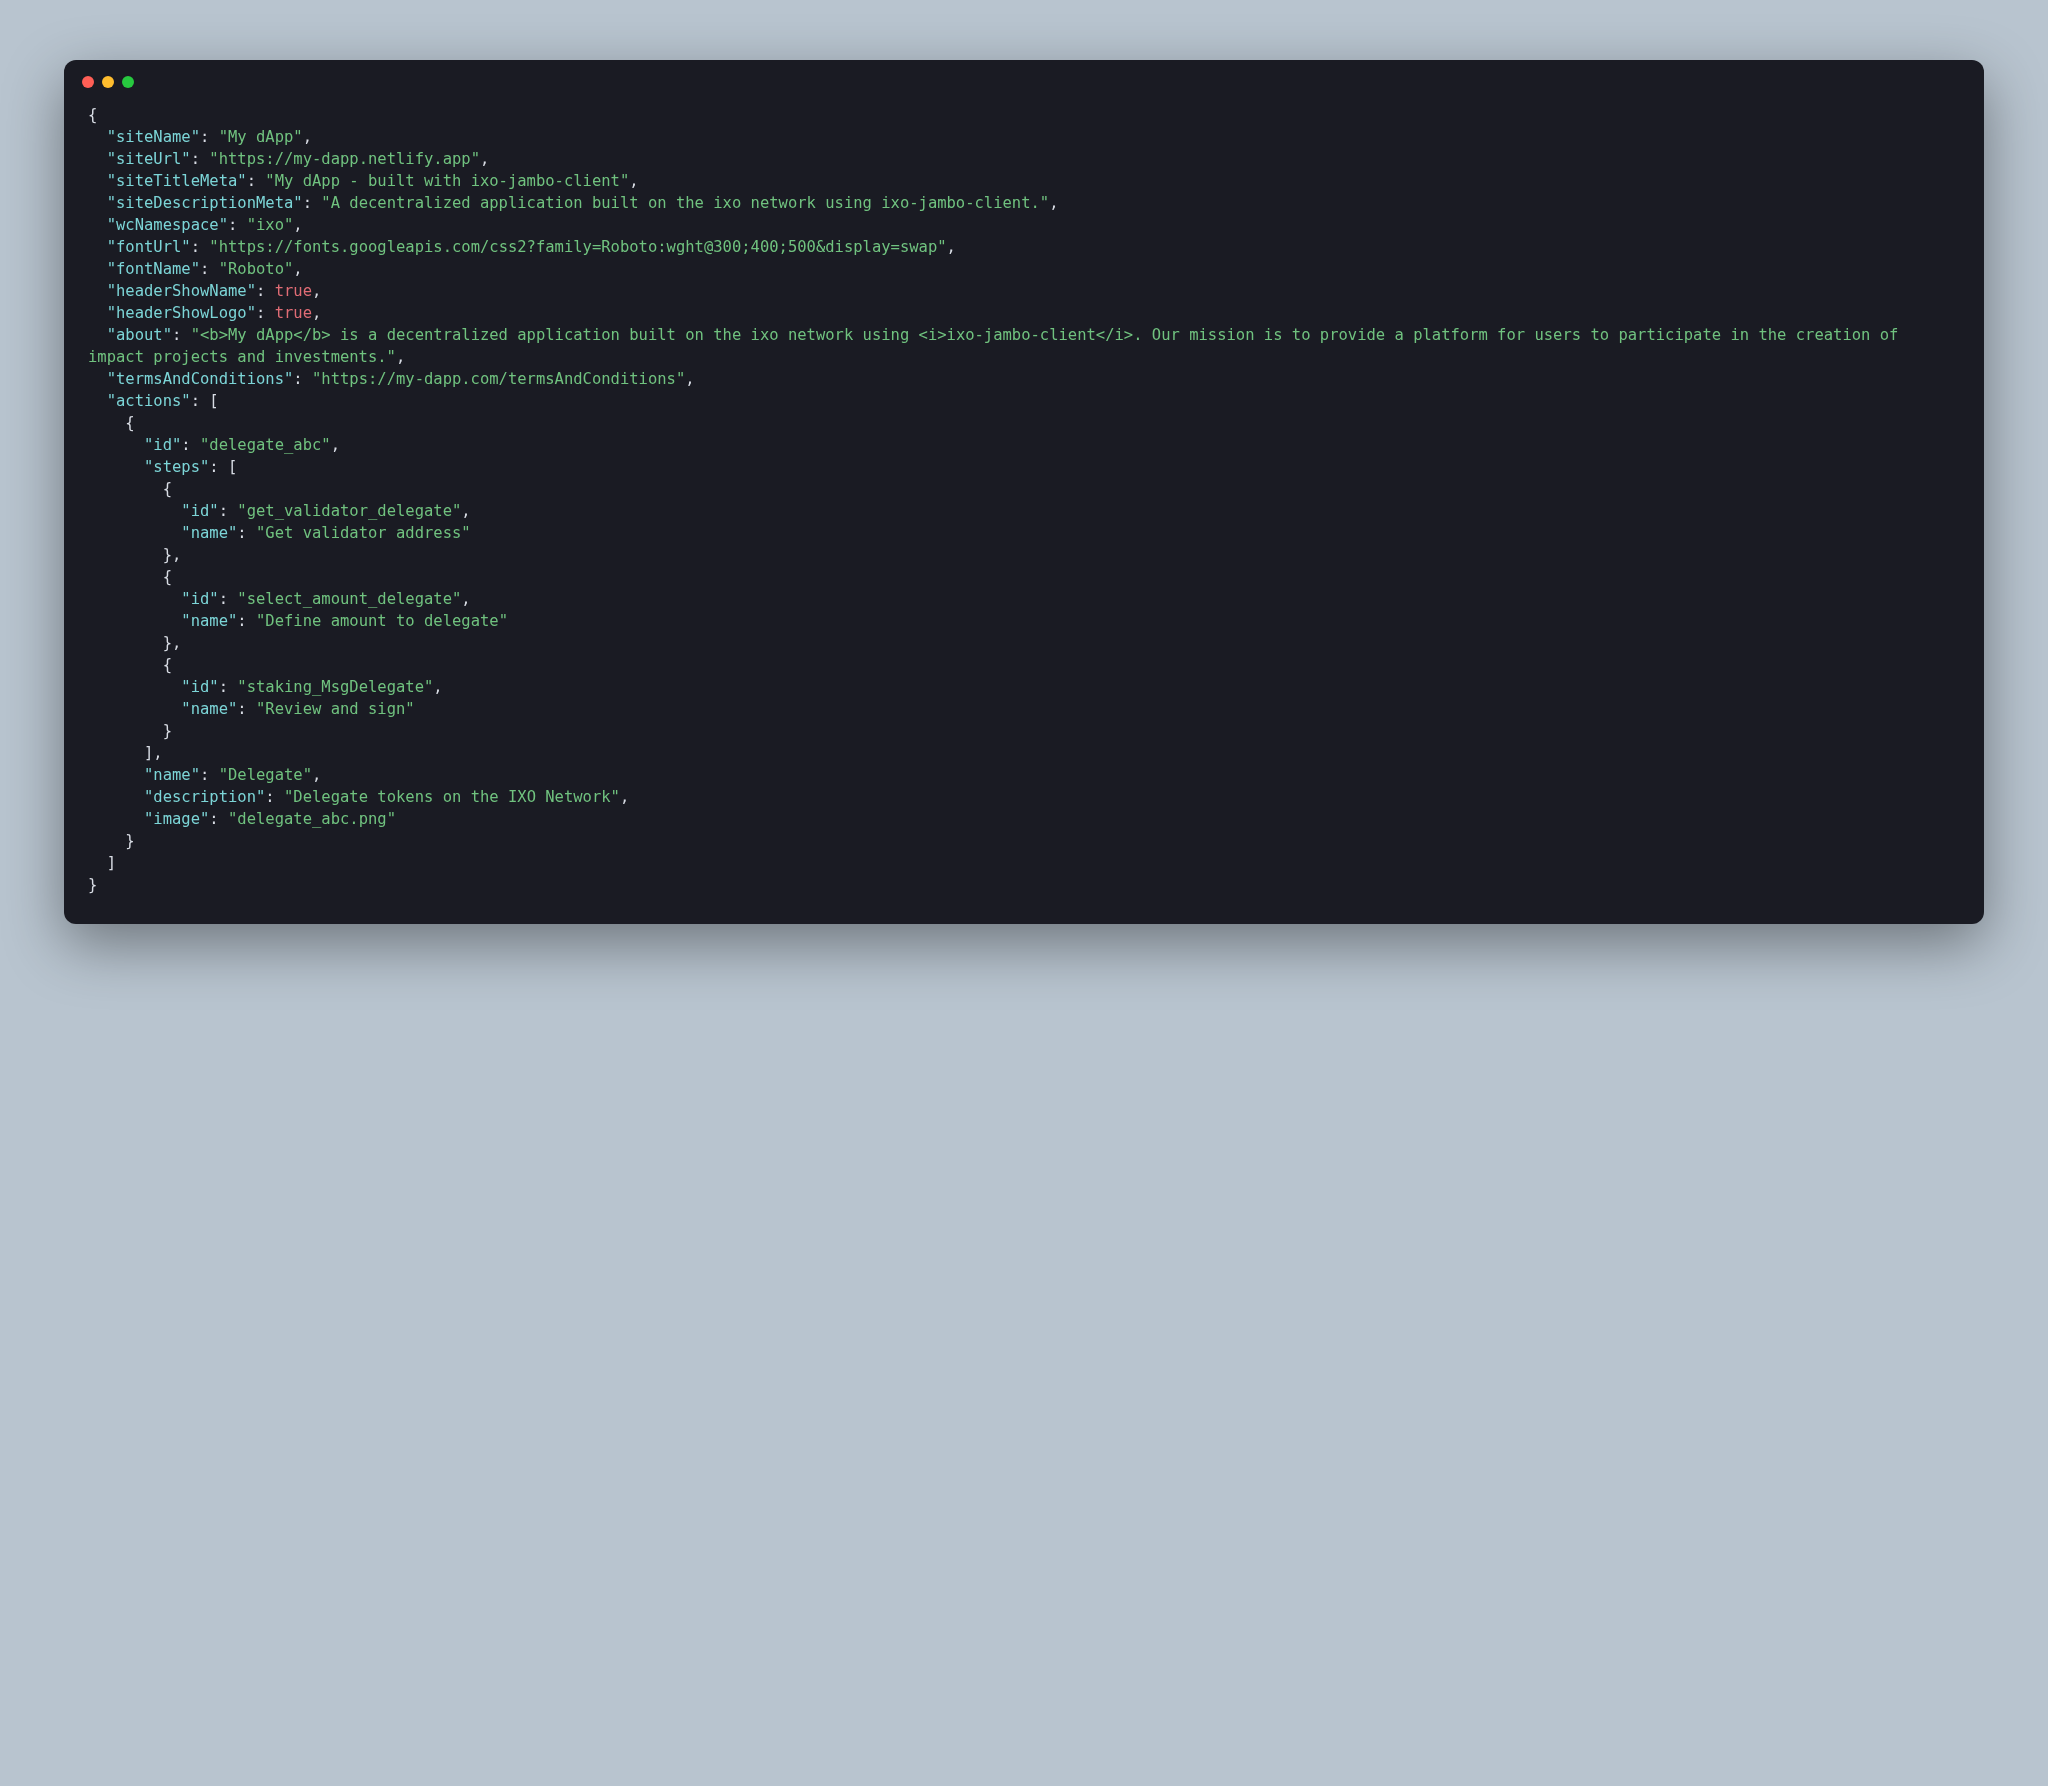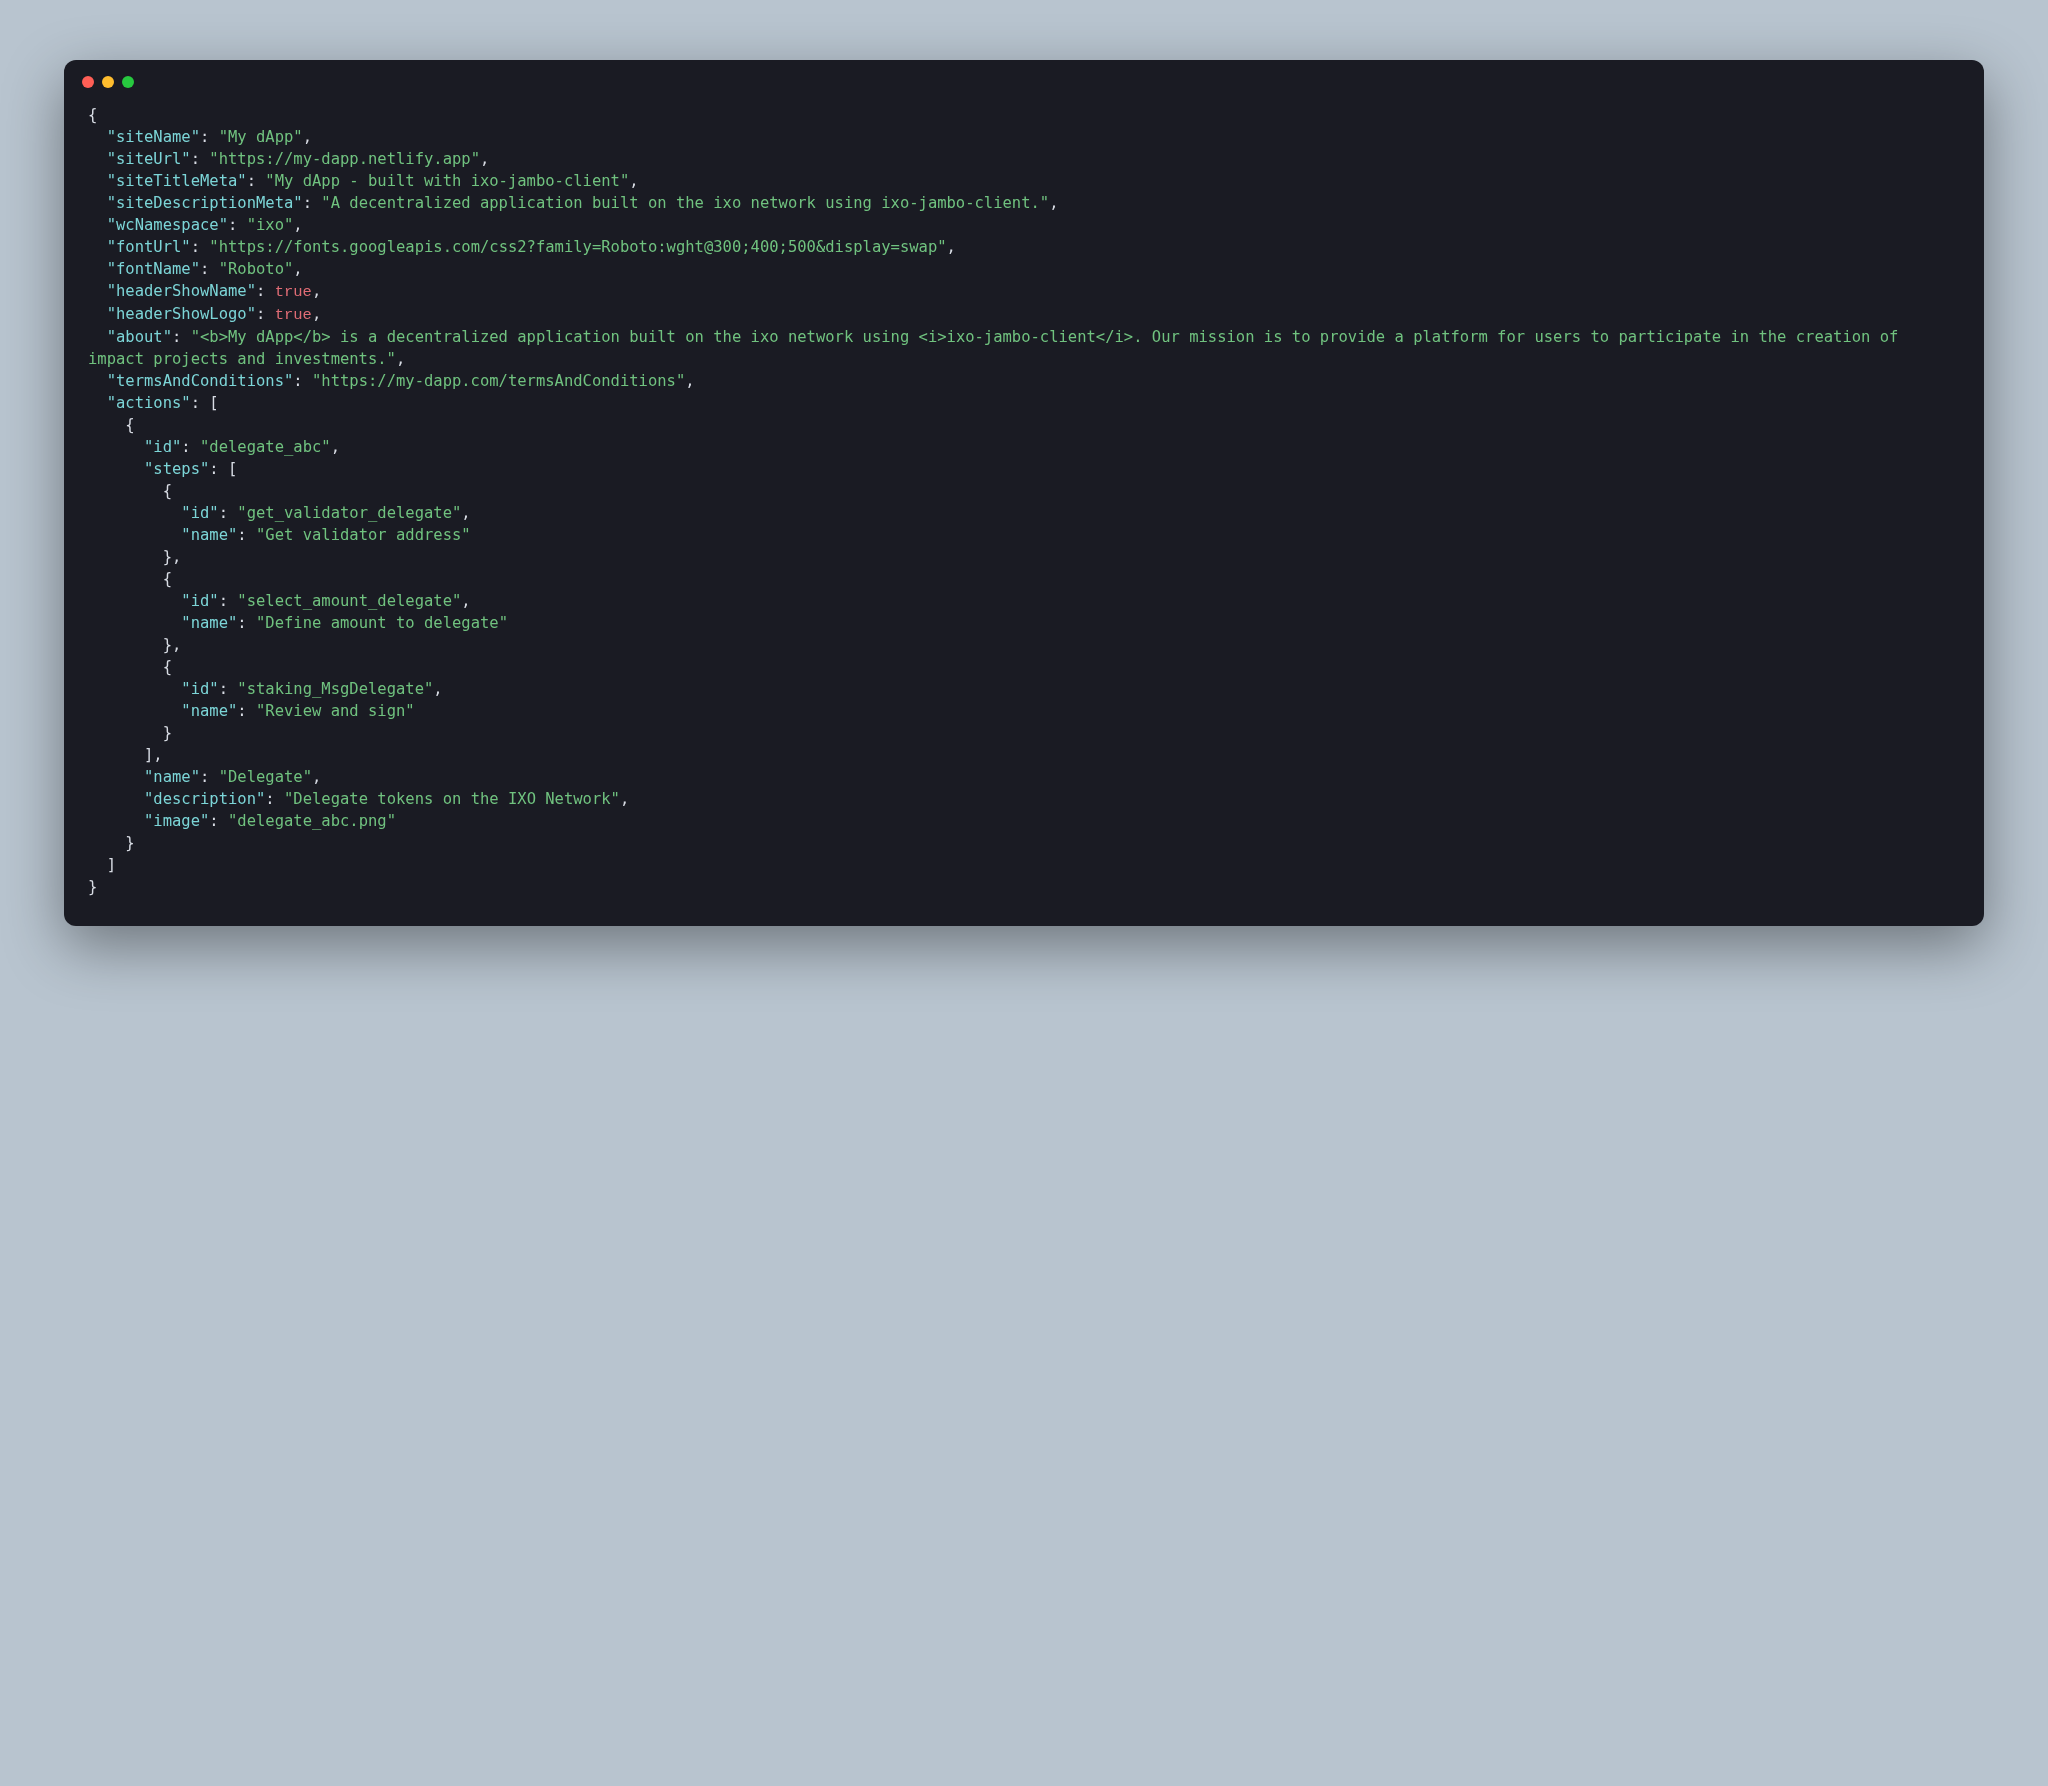--- a/index.html
+++ b/index.html
@@ -37,21 +37,21 @@
     padding: 6px 24px 28px 24px;
     font-size: 15.5px;
     line-height: 1.42;
     color: #d8dce4;
     white-space: pre-wrap;
     word-break: break-word;
   }
   .p  { color: #d8dce4; }   
   .k  { color: #7cd5d7; }   
   .s  { color: #70c27f; }   
-  .b  { color: #e06c75; font-family: Liberation Mono, monospace; }   
+  .b  { color: #e06c75; }   
   .c  { color: #d8dce4; }   
 </style>
 </head>
 <body>
 
 <div class="window">
   <div class="titlebar">
     <div class="dot red"></div>
     <div class="dot yellow"></div>
     <div class="dot green"></div>

